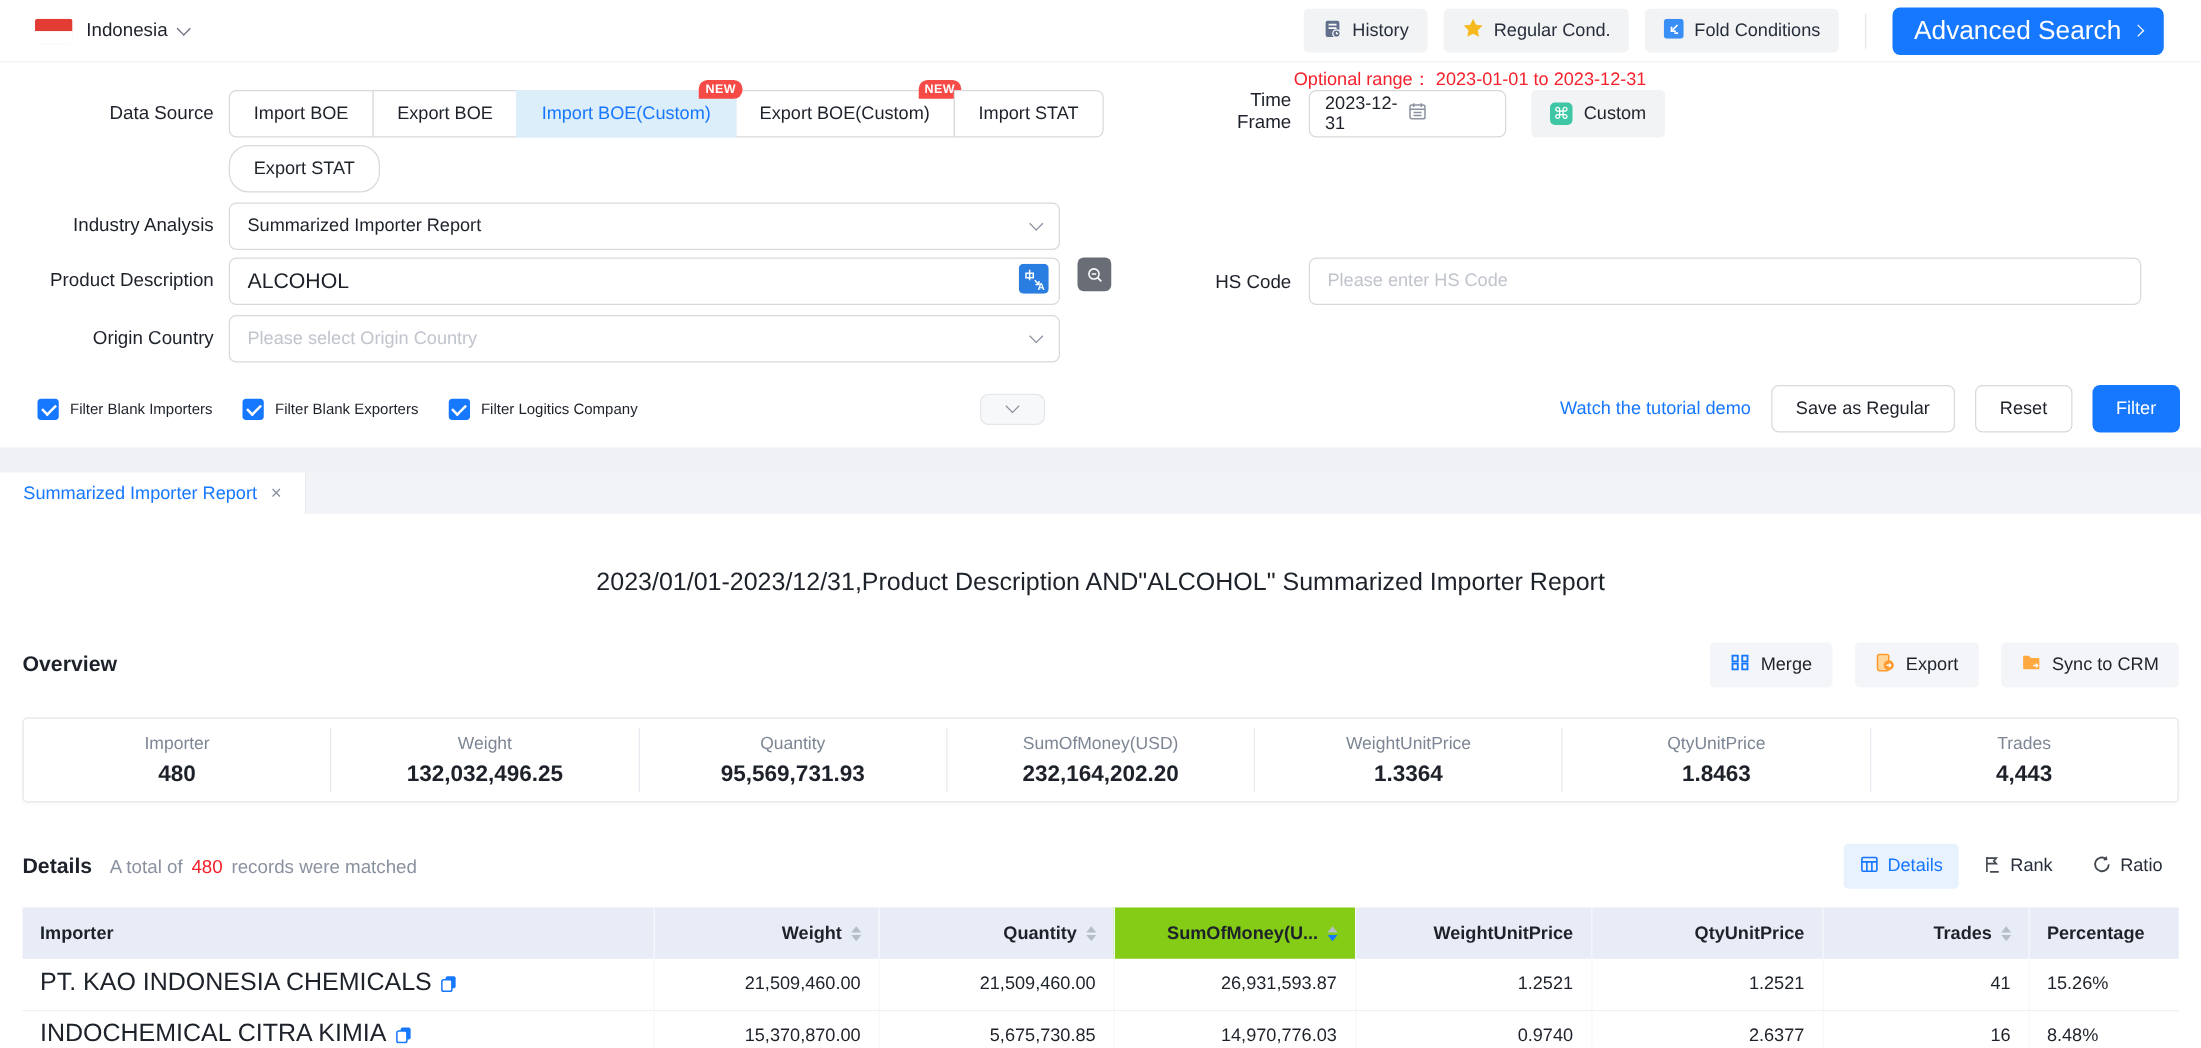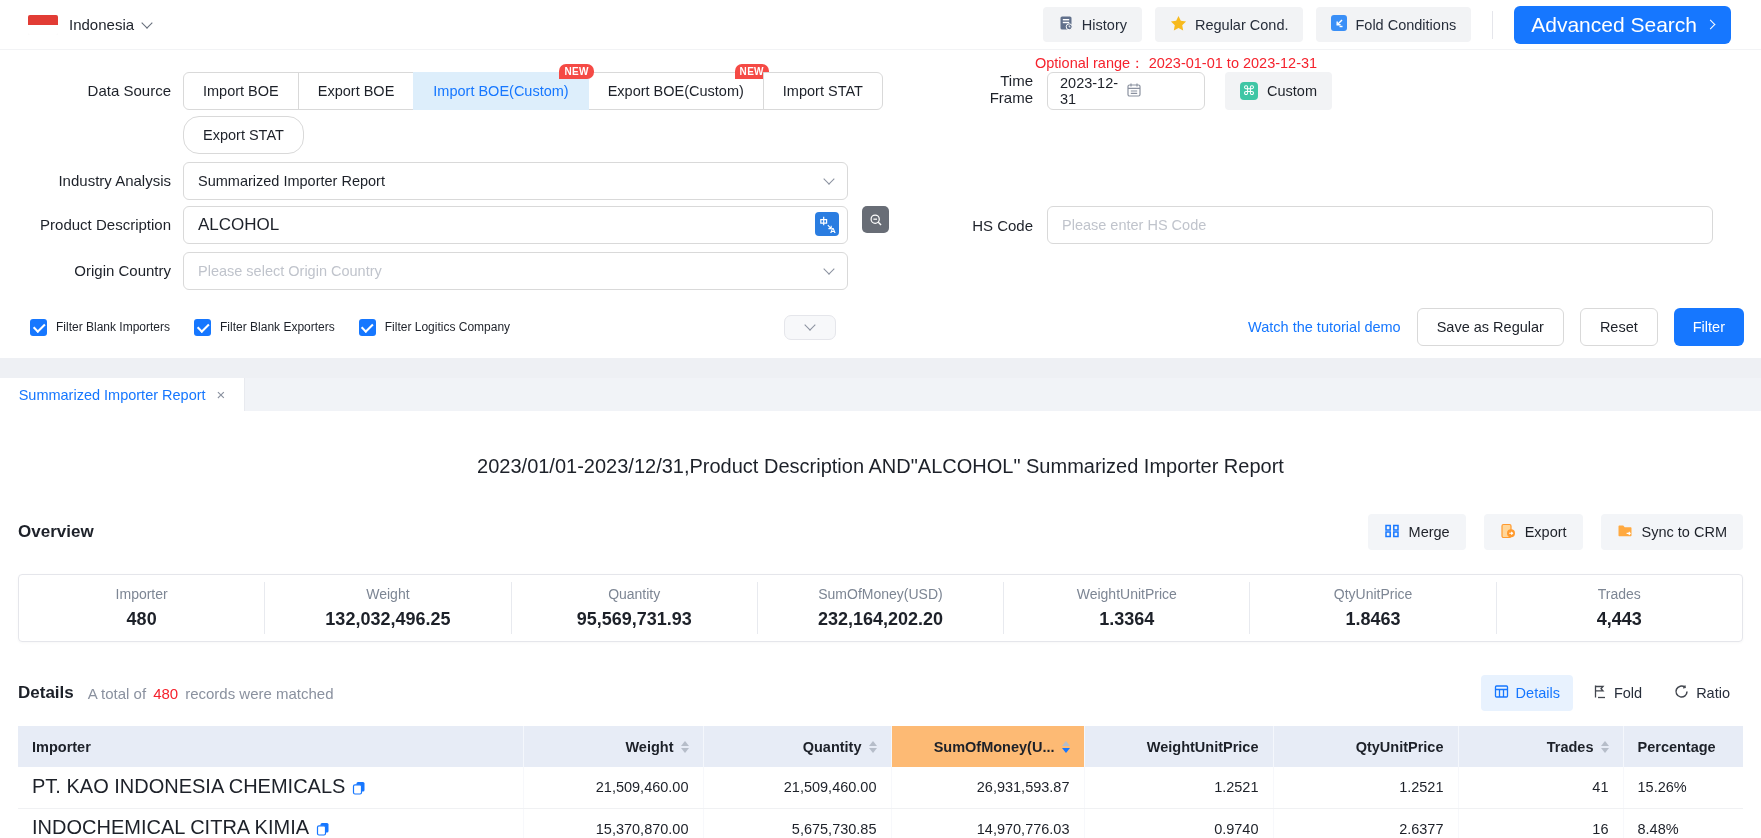--- a/index.html
+++ b/index.html
@@ -120,21 +120,21 @@
   .match-text { color:#8a919f; font-size:15px; }
   .match-count { color:#f5222d; margin:0 7px; }
   .toggle { height:36px; display:flex; align-items:center; gap:7px; padding:0 13px;
     border-radius:4px; font-size:14.5px; margin-left:6px; cursor:pointer; color:#272e3b; }
   .toggle.active { background:#e8f2fe; color:#1677ff; }
   .toggle.first { margin-left:auto; }
 
   table { margin-top:15px; width:100%; border-collapse:collapse; font-size:14.5px; }
   thead th { background:#e7ecf6; height:41px; font-weight:bold; padding:0 14px;
     border-right:1px solid #f4f7fc; }
-  thead th.sorted { background:#fdba74; }
+  thead th.sorted { background:#84cc16; }
   thead th:last-child { border-right:none; }
   .th-flex { display:flex; align-items:center; justify-content:flex-end; gap:7px; }
   .th-flex.left { justify-content:flex-start; }
   .sorter { display:inline-flex; flex-direction:column; gap:2px; }
   .car-up { width:0; height:0; border-left:4px solid transparent; border-right:4px solid transparent;
     border-bottom:5px solid #b6bdc9; }
   .car-down { width:0; height:0; border-left:4px solid transparent; border-right:4px solid transparent;
     border-top:5px solid #b6bdc9; }
   .car-down.active { border-top-color:#1677ff; }
   tbody td { height:41px; padding:0 14px; text-align:right; border-bottom:1px solid #f0f1f3;
@@ -374,21 +374,21 @@
             <path d="M1.5 5.5h12M5.5 5.5v7.5M9.5 5.5v7.5"></path>
           </svg></span>
       <span>Details</span>
     </div>
     <div class="toggle">
       <span><svg width="15" height="15" viewBox="0 0 15 15" fill="none" stroke="#42464e" stroke-width="1.3">
             <path d="M3.5 1.5v12"></path>
             <path d="M3.5 2.5h7.5l-2 2.2 2 2.2H3.5"></path>
             <path d="M6 13.5h7"></path>
           </svg></span>
-      <span>Fold</span>
+      <span>Rank</span>
     </div>
     <div class="toggle">
       <span><svg width="15" height="15" viewBox="0 0 15 15" fill="none" stroke="#42464e" stroke-width="1.5">
             <path d="M13 7.5a5.5 5.5 0 1 1-2.1-4.3"></path>
             <path d="M10.9 1.3l.3 2.2-2.2.3" stroke-width="1.2"></path>
           </svg></span>
       <span>Ratio</span>
     </div>
   </div>
 

